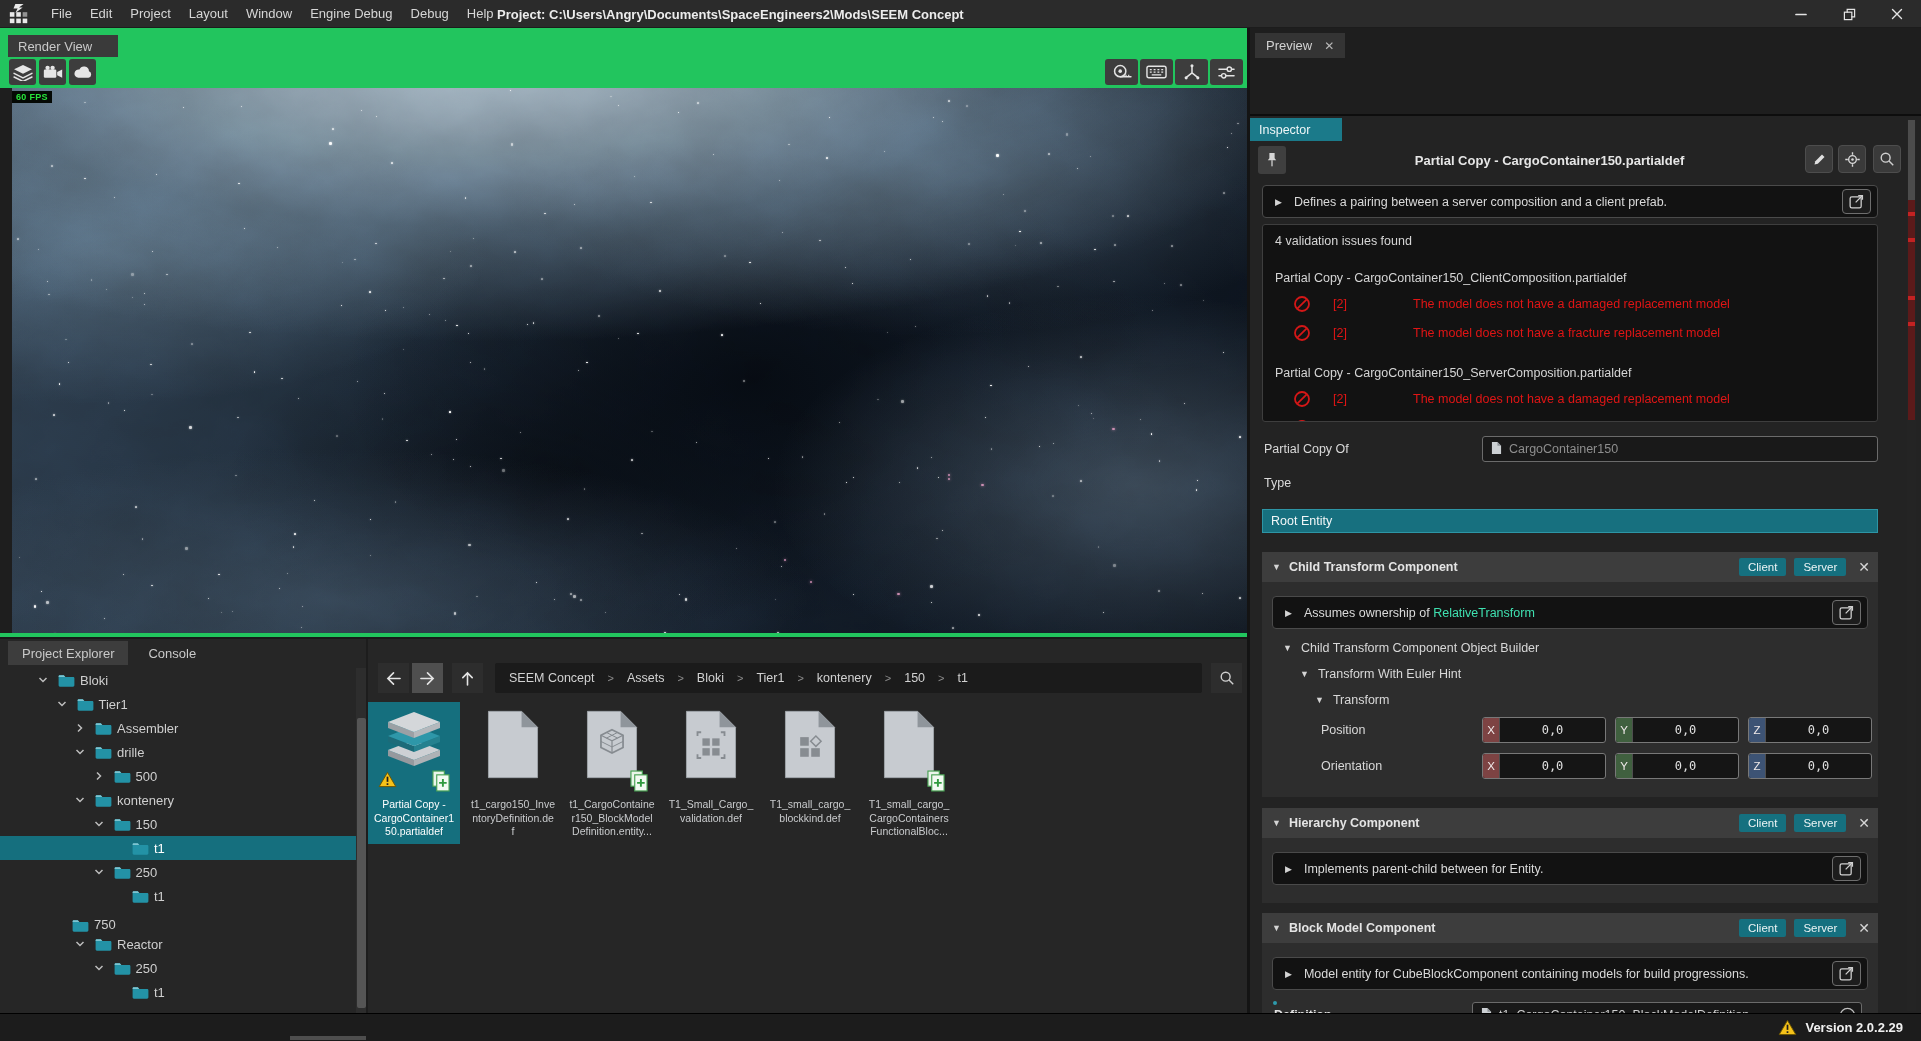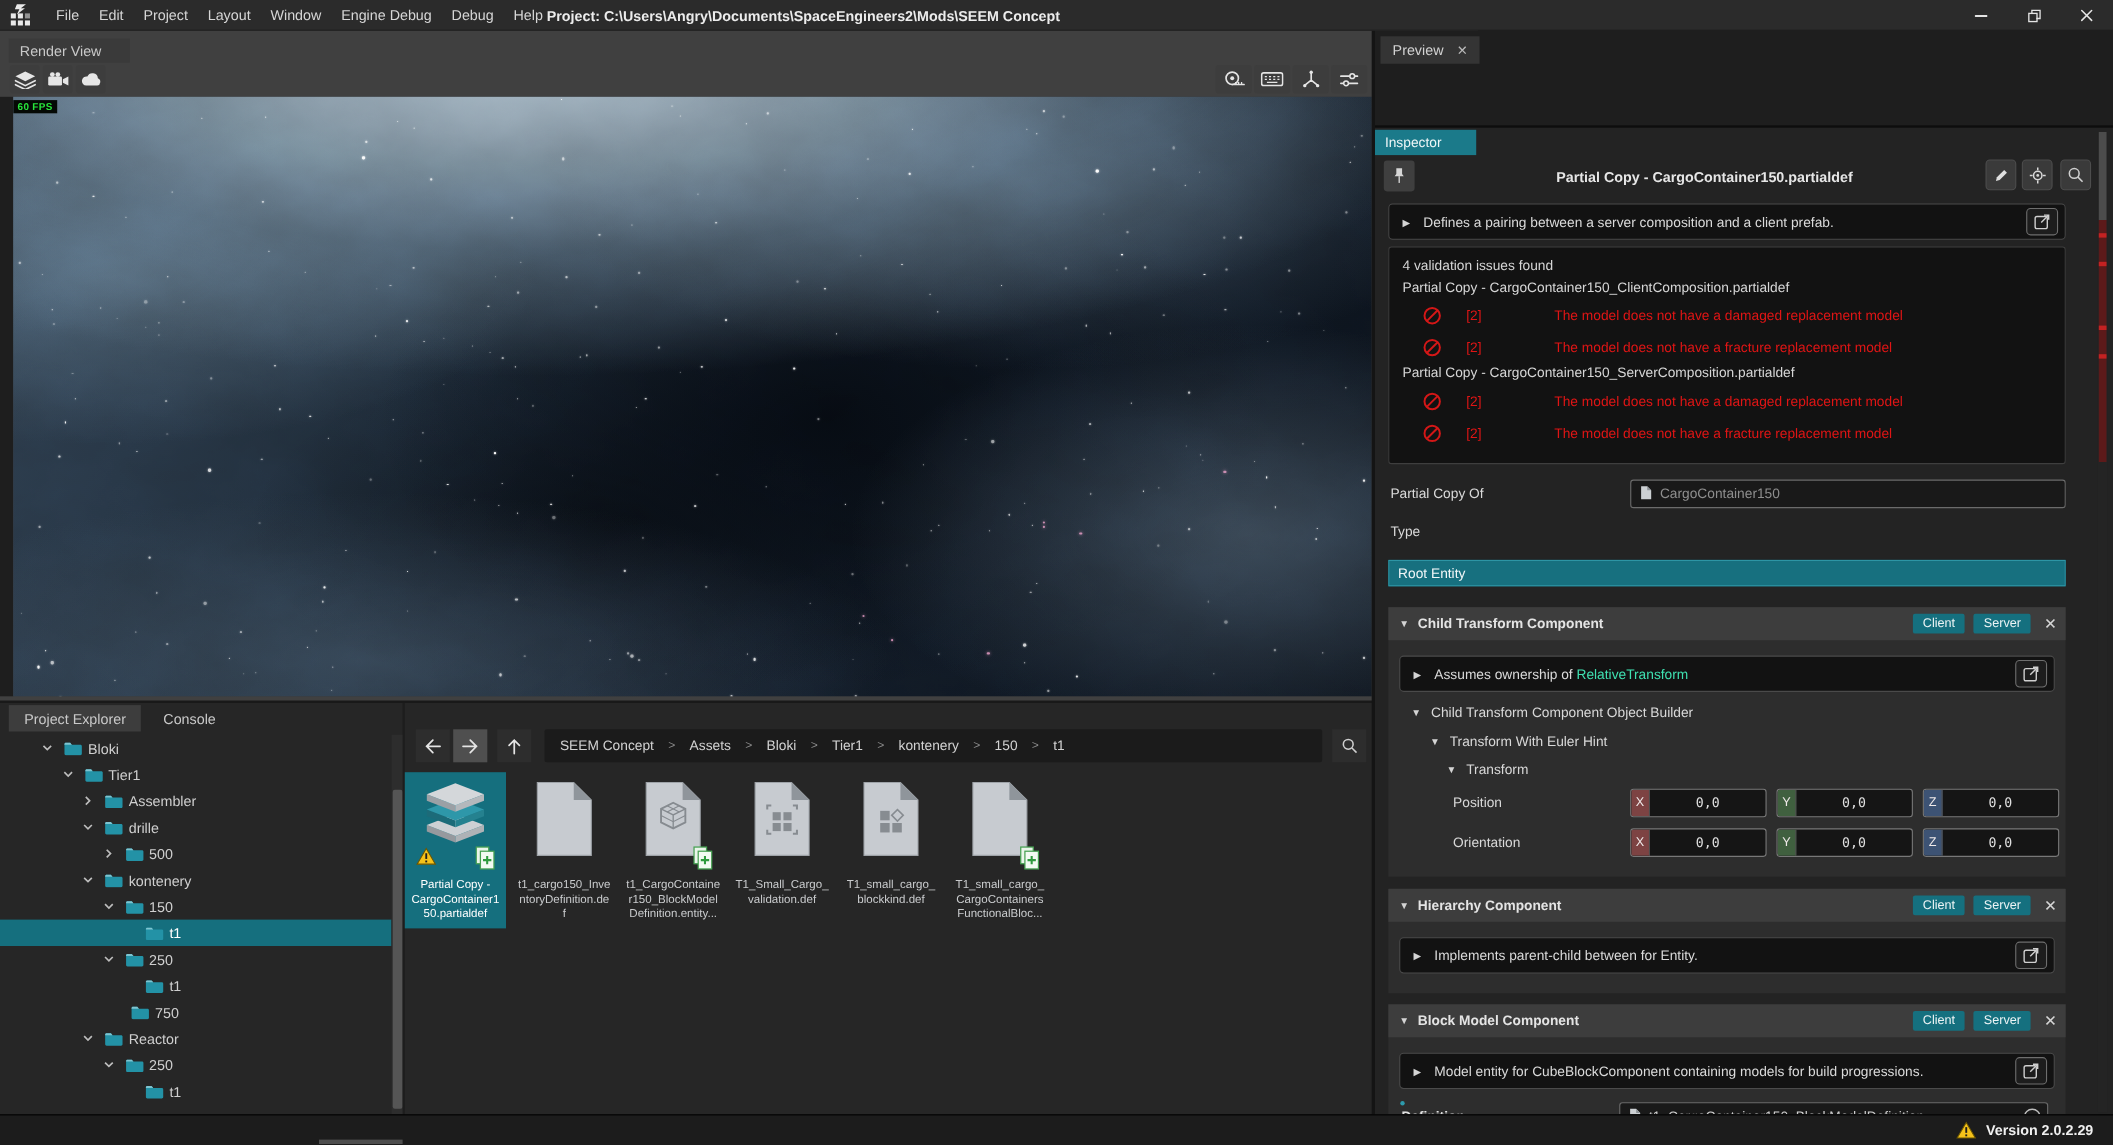--- a/index.html
+++ b/index.html
@@ -12,21 +12,21 @@
             display:flex;align-items:center;border-bottom:1px solid #1c1c1c;}
   .logo{margin:0 12px 0 8px;display:flex;align-items:center;}
   .menus{display:flex;align-items:center;}
   .menu-item{color:#d6d6d6;font-size:13px;padding:3px 9px;cursor:default;}
   .proj{position:absolute;left:497px;top:0;height:28px;display:flex;align-items:center;
         font-weight:bold;color:#ececec;font-size:13px;white-space:pre;}
   .winctl{position:absolute;right:0;top:0;height:28px;display:flex;}
   .winctl .wbtn{width:48px;height:28px;display:flex;align-items:center;justify-content:center;color:#d8d8d8;}
 
   
-  .left{position:absolute;left:0;top:28px;width:1344px;height:985px;background:#404040;}
+  .left{position:absolute;left:0;top:28px;width:1344px;height:985px;background:#22c55e;}
   .rv-tab{position:absolute;left:8px;top:7px;width:110px;height:22px;background:#3a3a3a;
           color:#c9c9c9;font-size:13px;display:flex;align-items:center;padding-left:10px;}
   .tools-left{position:absolute;left:9px;top:31px;display:flex;gap:3px;}
   .tools-right{position:absolute;left:1105px;top:31px;display:flex;gap:2px;}
   .toolbtn{width:27px;height:26px;background:#3d3d3d;border-radius:3px;
            display:flex;align-items:center;justify-content:center;}
   .tools-right .toolbtn{width:33px;}
   .vstrip{position:absolute;left:0;top:60px;width:12px;height:545px;background:#1e1e1e;}
   .viewport{position:absolute;left:12px;top:60px;width:1235px;height:545px;overflow:hidden;
     background:
@@ -96,21 +96,21 @@
            align-items:center;padding:0 6px 0 12px;color:#dadada;font-size:12.5px;}
   .tri{color:#d4d4d4;font-size:9px;margin-right:12px;}
   .extbtn{margin-left:auto;width:29px;height:25px;border:1px solid #6e6e6e;border-radius:4px;
           background:#1d1d1d;display:flex;align-items:center;justify-content:center;flex:none;}
   #descMain{margin-top:5px;}
   .link{color:#3fe0b0;}
 
   .valbox{margin-top:6px;height:198px;background:#121212;border:1px solid #3e3e3e;border-radius:3px;
           padding:6px 12px;font-size:12.5px;color:#d6d6d6;overflow:hidden;}
   .val-summary{line-height:20px;}
-  .val-file{line-height:20px;margin-top:0;}
+  .val-file{line-height:20px;margin-top:17px;}
   .val-row{display:flex;align-items:center;height:27px;margin-top:2px;}
   .val-err{margin-left:18px;width:18px;height:18px;flex:none;display:flex;}
   .val-count{margin-left:22px;color:#e01515;width:24px;}
   .val-msg{margin-left:56px;color:#e01515;}
 
   .fieldrow{display:flex;align-items:center;margin-top:14px;height:26px;}
   .fieldrow.second{margin-top:8px;}
   .flabel{width:220px;font-size:12.5px;color:#dadada;padding-left:2px;flex:none;}
   .fbox{flex:1;height:26px;background:#191919;border:1px solid #6b6b6b;border-radius:3px;
         display:flex;align-items:center;padding:0 8px;color:#8e8e8e;font-size:12.5px;gap:7px;}
@@ -655,21 +655,21 @@
           <div class="tree-row" style="padding-left: 110px;">
             <span class="tree-chev"></span>
             <span class="tree-folder">
               <svg width="17" height="13" viewBox="0 0 18 14">
                 <path d="M.5 2.8C.5 2 1.1 1.4 1.9 1.4h4.2l1.6 1.9h8.4c.8 0 1.4.6 1.4 1.4v7.5c0 .8-.6 1.4-1.4 1.4H1.9c-.8 0-1.4-.6-1.4-1.4z" fill="#2392a6"></path>
                 <path d="M.5 2.8C.5 2 1.1 1.4 1.9 1.4h4.2l1.6 1.9H.5z" fill="#7fc4d0"></path>
               </svg>
             </span>
             <span>t1</span>
           </div>
-          <div class="tree-row" style="padding-left: 97px;">
+          <div class="tree-row" style="padding-left: 50px; align-items: flex-end;">
             <span class="tree-chev"></span>
             <span class="tree-folder">
               <svg width="17" height="13" viewBox="0 0 18 14">
                 <path d="M.5 2.8C.5 2 1.1 1.4 1.9 1.4h4.2l1.6 1.9h8.4c.8 0 1.4.6 1.4 1.4v7.5c0 .8-.6 1.4-1.4 1.4H1.9c-.8 0-1.4-.6-1.4-1.4z" fill="#2392a6"></path>
                 <path d="M.5 2.8C.5 2 1.1 1.4 1.9 1.4h4.2l1.6 1.9H.5z" fill="#7fc4d0"></path>
               </svg>
             </span>
             <span>750</span>
           </div>
           <div class="tree-row" style="padding-left: 73px;">

